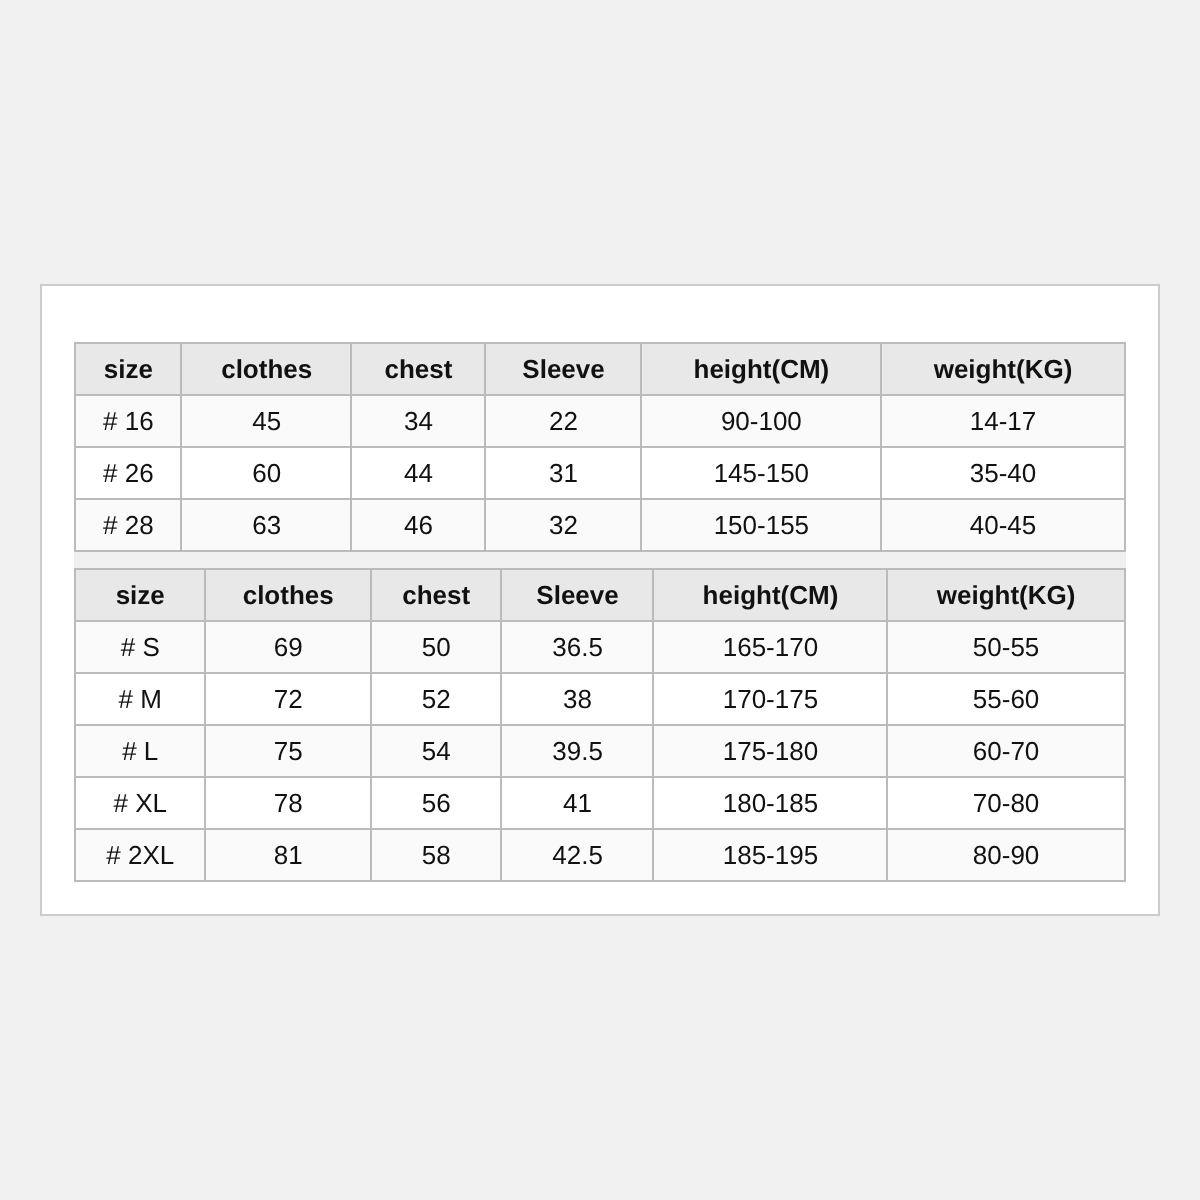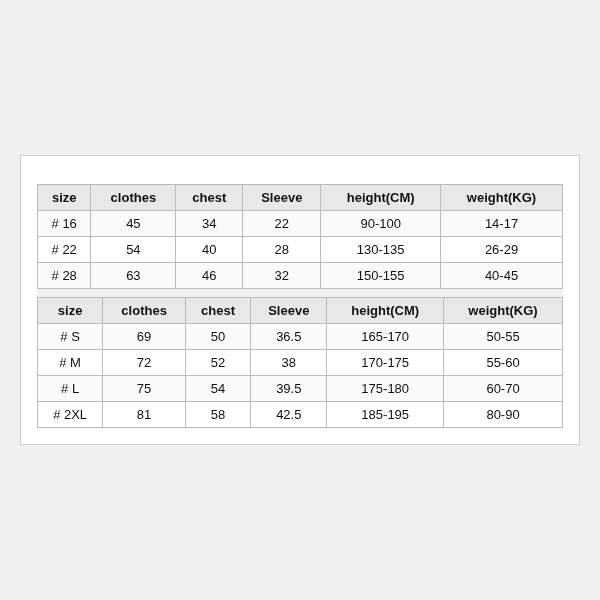--- a/index.html
+++ b/index.html
@@ -80,26 +80,26 @@
     <tbody id="tbody1">
     <tr>
           <td># 16</td>
           <td>45</td>
           <td>34</td>
           <td>22</td>
           <td>90-100</td>
           <td>14-17</td>
         </tr>
         <tr>
-          <td># 22</td>
-          <td>54</td>
-          <td>40</td>
-          <td>28</td>
-          <td>130-135</td>
-          <td>26-29</td>
+          <td># 26</td>
+          <td>60</td>
+          <td>44</td>
+          <td>31</td>
+          <td>145-150</td>
+          <td>35-40</td>
         </tr>
         <tr>
           <td># 28</td>
           <td>63</td>
           <td>46</td>
           <td>32</td>
           <td>150-155</td>
           <td>40-45</td>
         </tr>
       </tbody>
@@ -137,20 +137,28 @@
         </tr>
         <tr>
           <td># L</td>
           <td>75</td>
           <td>54</td>
           <td>39.5</td>
           <td>175-180</td>
           <td>60-70</td>
         </tr>
         <tr>
+          <td># XL</td>
+          <td>78</td>
+          <td>56</td>
+          <td>41</td>
+          <td>180-185</td>
+          <td>70-80</td>
+        </tr>
+        <tr>
           <td># 2XL</td>
           <td>81</td>
           <td>58</td>
           <td>42.5</td>
           <td>185-195</td>
           <td>80-90</td>
         </tr>
       </tbody>
   </table>
 </div>

